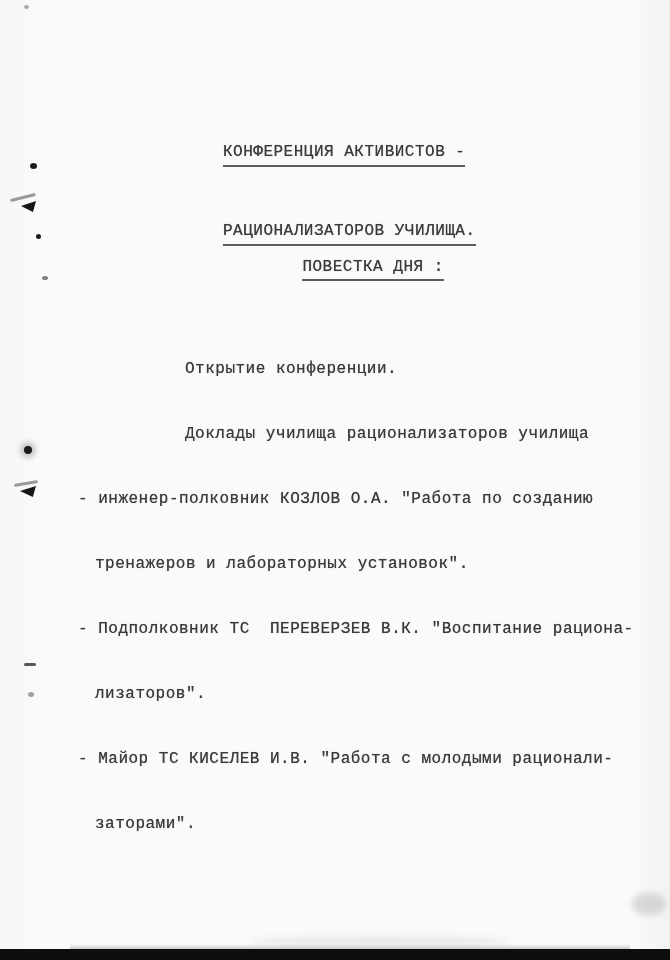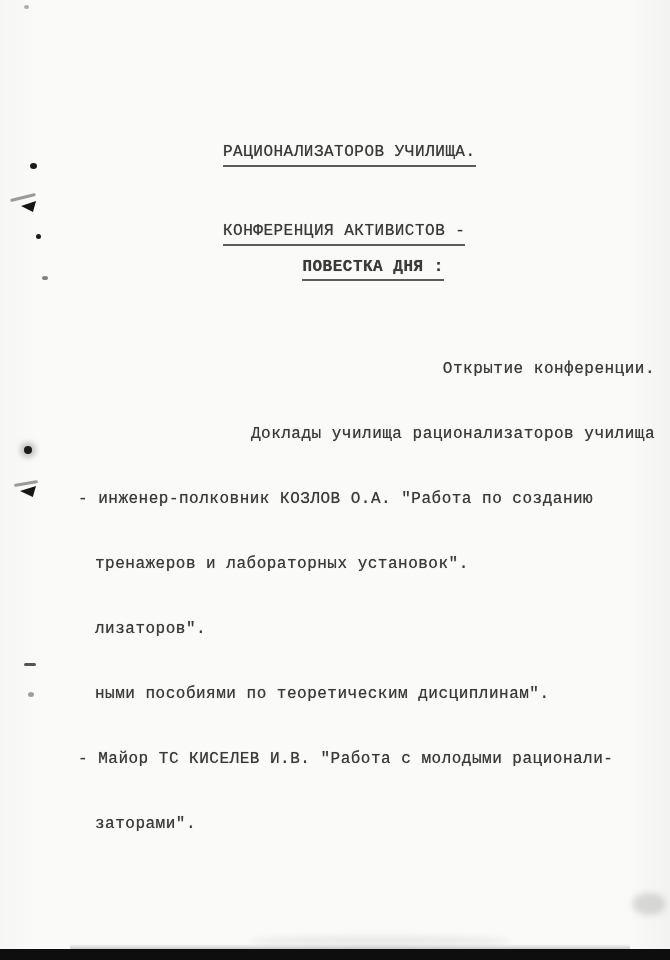--- a/index.html
+++ b/index.html
@@ -29,27 +29,27 @@
   .doc-title{
     position:absolute;left:223px;top:106px;
   }
   .doc-title .line{height:43px;}
   .u{
     border-bottom:2px solid rgba(52,52,52,.8);
     padding-bottom:3px;
     display:inline-block;
   }
   .agenda-heading{
-    position:absolute;left:262px;top:240px;font-weight:bold;
+    position:absolute;left:262px;top:240px;
   }
   .text-col{
     position:absolute;left:95px;top:305px;width:560px;
   }
   .line{height:29px;line-height:20px;}
-  .line.indent{padding-left:90px;text-align:right;}
+  .line.indent{padding-left:90px;}
   .line.dash{margin-left:-17px;}
   
   .speck{position:absolute;background:#1c1c1c;border-radius:50%;}
   .streak{position:absolute;background:#9a9a9a;border-radius:2px;}
   .smudge{position:absolute;background:rgba(120,120,120,.25);filter:blur(3px);border-radius:50%;}
   .tri{position:absolute;background:#161616;clip-path:polygon(0 45%,100% 0,80% 100%);}
   .scan-band{
     position:absolute;left:0;right:0;bottom:0;height:11px;
     background:var(--band);
   }
@@ -57,36 +57,36 @@
     content:"";position:absolute;left:70px;right:40px;top:-5px;height:5px;
     background:linear-gradient(180deg, rgba(0,0,0,0) 0%, rgba(0,0,0,.18) 100%);
   }
 </style>
 </head>
 <body>
 
 <div class="page">
 
   <div class="doc-title typed">
+    <div class="line"><span class="u">КОНФЕРЕНЦИЯ АКТИВИСТОВ -</span></div>
     <div class="line"><span class="u">РАЦИОНАЛИЗАТОРОВ УЧИЛИЩА.</span></div>
-    <div class="line"><span class="u">КОНФЕРЕНЦИЯ АКТИВИСТОВ -</span></div>
   </div>
 
   <div class="agenda-heading typed">
     <span class="u">ПОВЕСТКА ДНЯ :</span>
   </div>
 
   <div class="text-col typed">
 
     <div class="line indent">Открытие конференции.</div>
     <div class="line indent">Доклады училища рационализаторов училища</div>
     <div class="line dash">- инженер-полковник КОЗЛОВ О.А. "Работа по созданию</div>
     <div class="line">тренажеров и лабораторных установок".</div>
+    <div class="line dash">- Подполковник ТС  ПЕРЕВЕРЗЕВ В.К. "Воспитание рациона-</div>
     <div class="line">лизаторов".</div>
-    <div class="line">ными пособиями по теоретическим дисциплинам".</div>
     <div class="line dash">- Майор ТС КИСЕЛЕВ И.В. "Работа с молодыми рационали-</div>
     <div class="line">заторами".</div>
     
     
 
     
 
     
 
     

